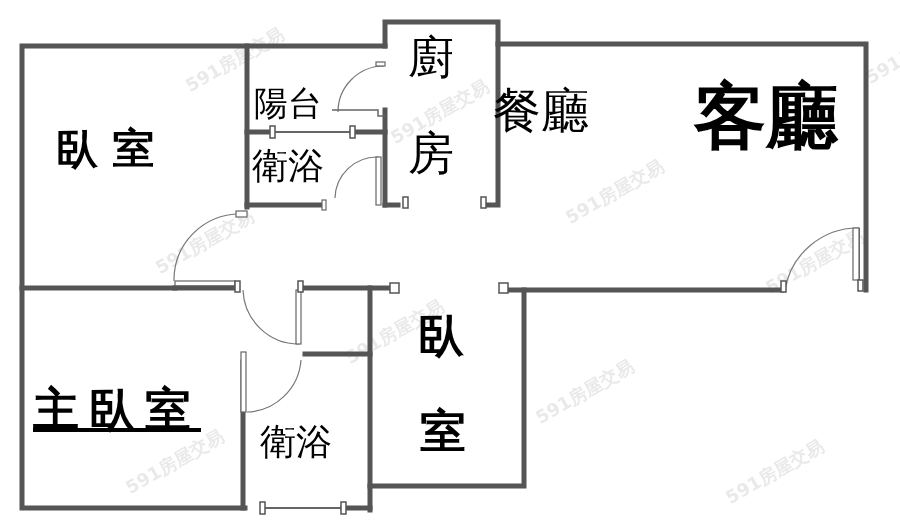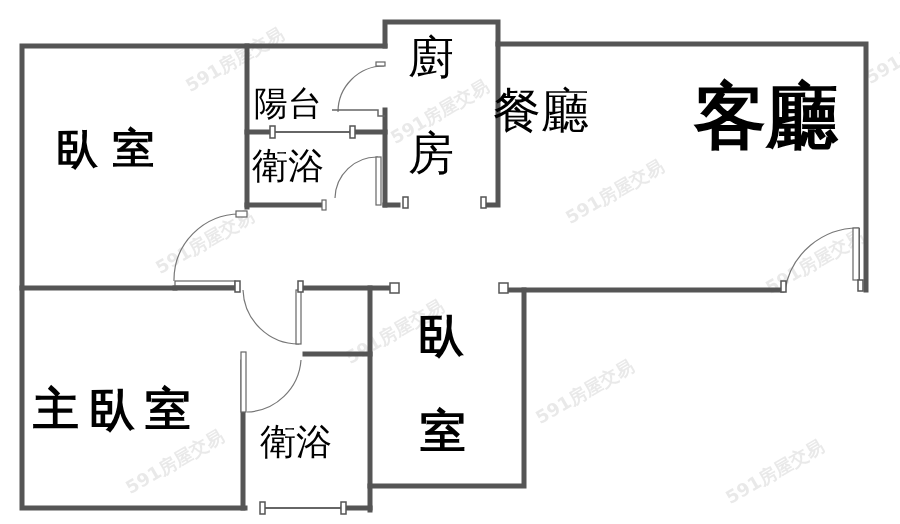--- a/index.html
+++ b/index.html
@@ -111,16 +111,16 @@
   </g>
 </svg>
 
 <div class="label" style="left:56px;top:112px;font-size:42px;margin-top:16px;">臥 室</div>
 <div class="label" style="left:254px;top:62px;font-size:34px;font-weight:normal;margin-top:24px;">陽台</div>
 <div class="label" style="left:252px;top:148px;font-size:36px;font-weight:normal;">衛浴</div>
 <div class="label" style="left:408px;top:34px;font-size:46px;font-weight:normal;">廚</div>
 <div class="label" style="left:408px;top:130px;font-size:46px;font-weight:normal;">房</div>
 <div class="label" style="left:493px;top:86px;font-size:48px;font-weight:normal;">餐廳</div>
 <div class="label" style="left:658px;top:80px;font-size:72px;margin-left:36px;">客廳</div>
-<div class="label" style="left:33px;top:386px;font-size:46px;letter-spacing:10px;">主臥室</div>
+<div class="label" style="left:33px;top:386px;font-size:46px;letter-spacing:10px;text-decoration:underline;">主臥室</div>
 <div class="label" style="left:260px;top:424px;font-size:36px;font-weight:normal;">衛浴</div>
 <div class="label" style="left:418px;top:312px;font-size:46px;">臥</div>
 <div class="label" style="left:420px;top:408px;font-size:46px;">室</div>
 
 </body></html>

